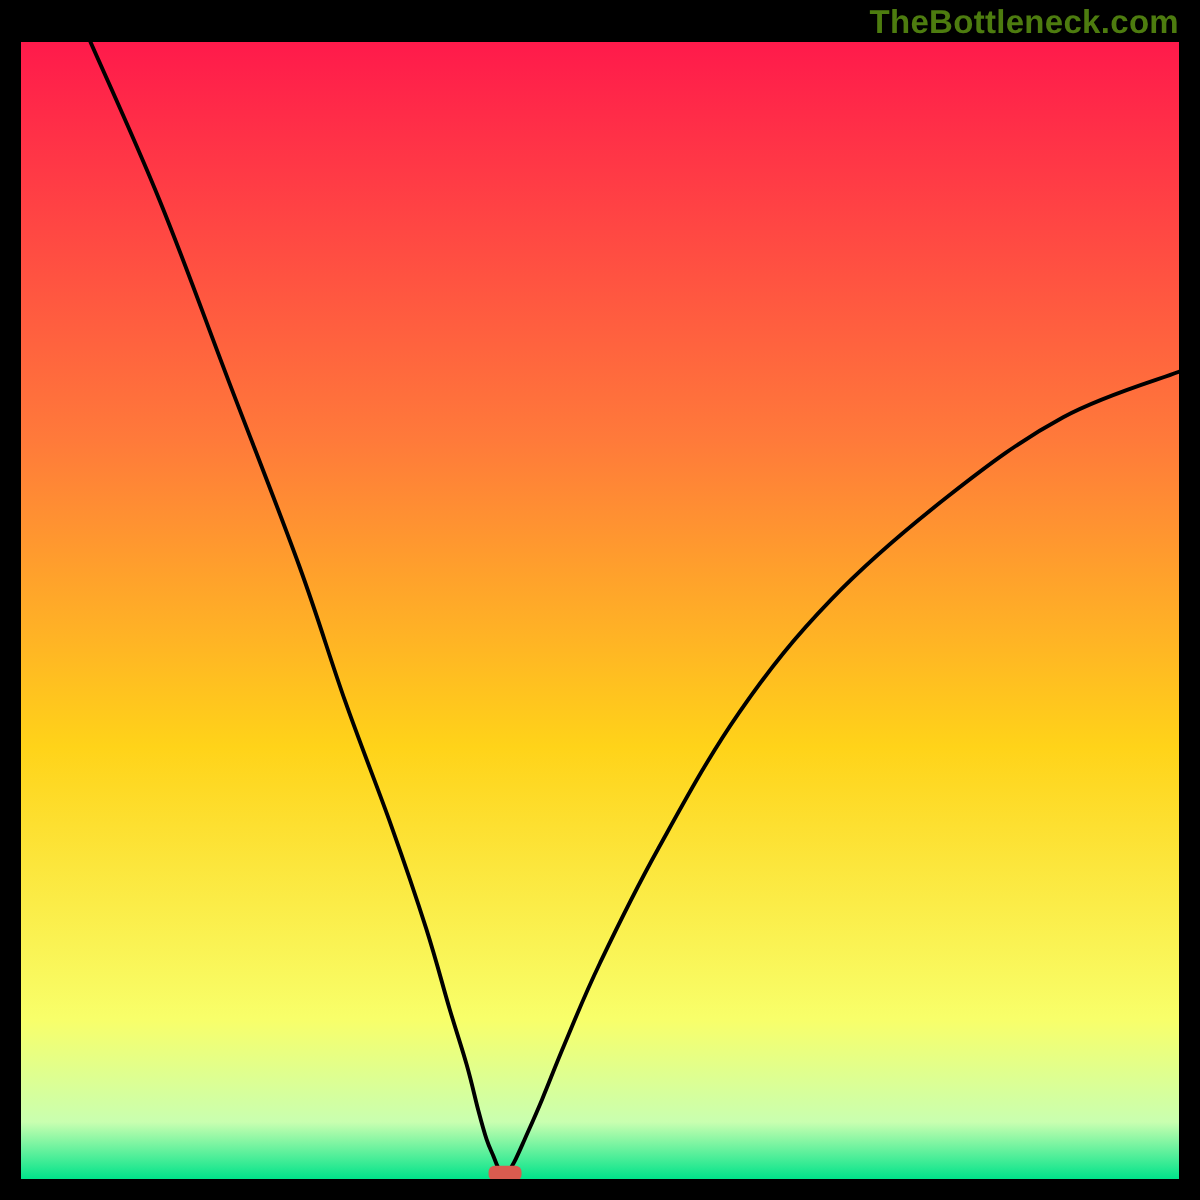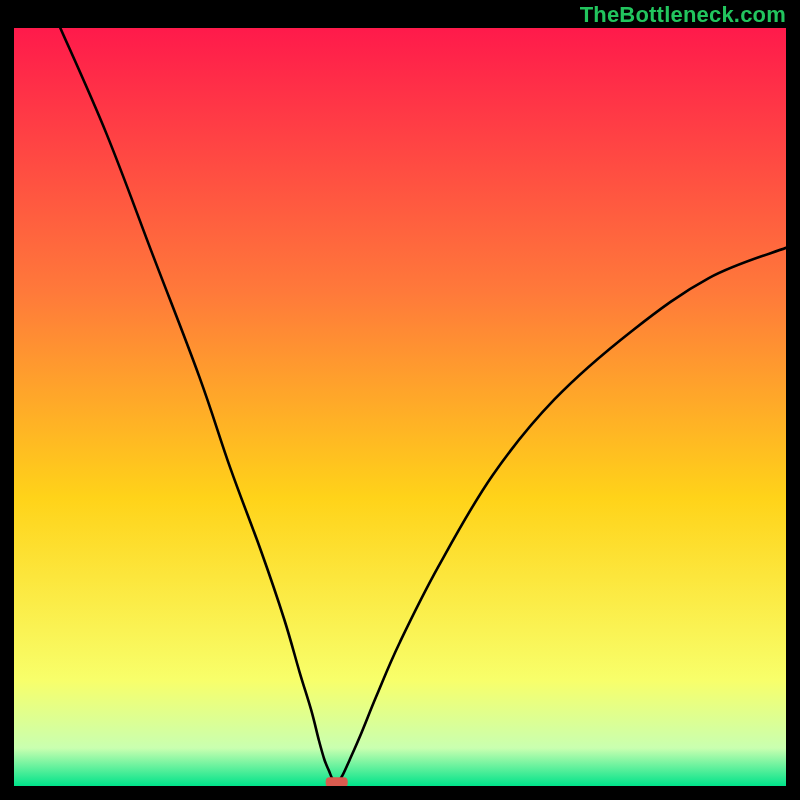--- a/index.html
+++ b/index.html
@@ -20,21 +20,21 @@
     position: absolute;
     left: 14px;
     top: 28px;
     width: 772px;
     height: 758px;
   }
   .watermark {
     position: absolute;
     top: 2px;
     right: 14px;
-    color: #22c55e;
+    color: #4d7c0f;
     font-family: Arial, Helvetica, sans-serif;
     font-size: 22px;
     font-weight: 600;
     letter-spacing: 0.2px;
     user-select: none;
     text-align: right;
   }
   svg { display: block; }
 </style>
 </head>

